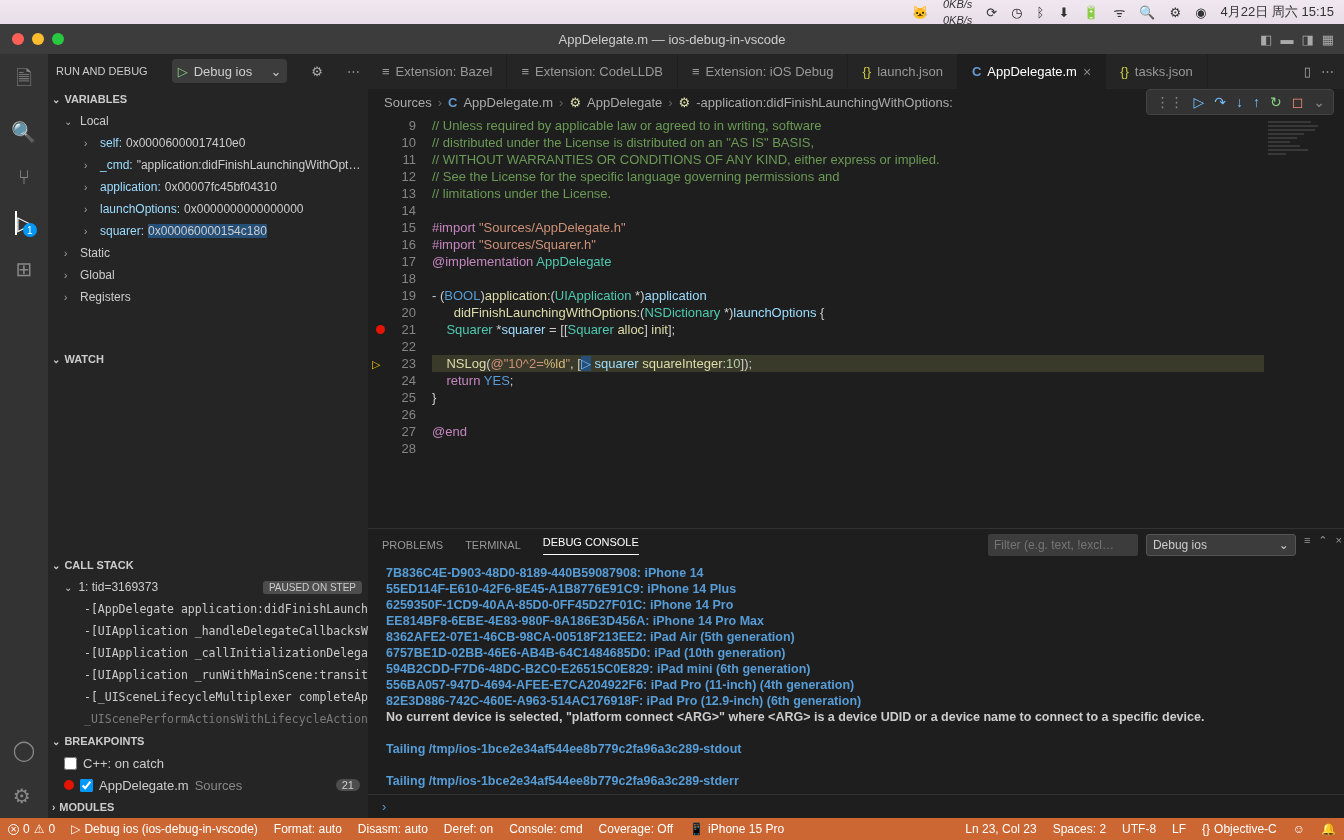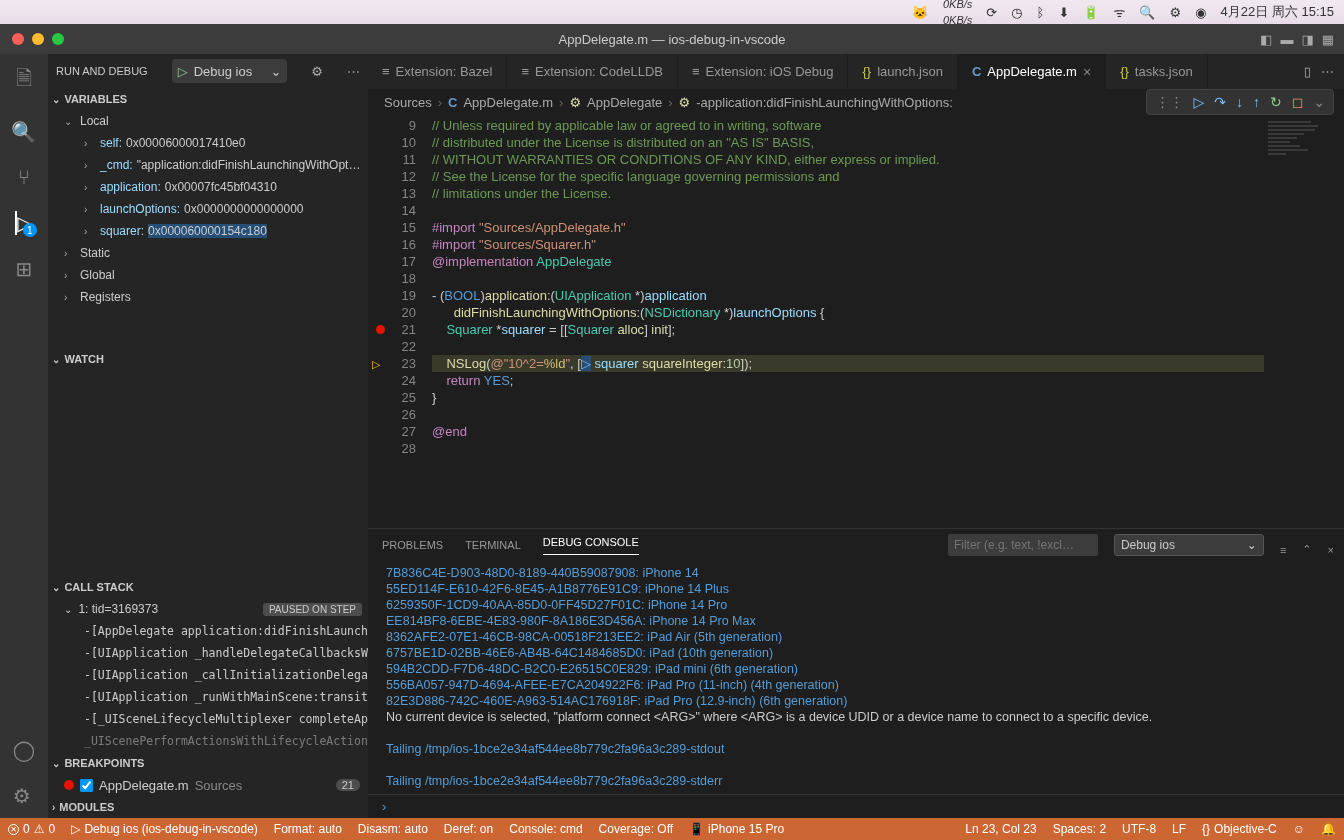--- a/index.html
+++ b/index.html
@@ -97,25 +97,25 @@
     .c-meta { color:#c586c0;}
     .c-bool { color:#569cd6;}
     .minimap { width:80px; background:#1e1e1e; border-left:0; opacity:.5;}
     .minimap-lines { padding:6px 4px; }
     .minimap-lines div { height:2px; margin-bottom:2px; background:#555;}
 
     
     .panel { height:290px; border-top:1px solid #333; display:flex; flex-direction:column;}
     .panel-tabs { height:32px; display:flex; align-items:center; padding-left:14px; gap:22px; font-size:11px; font-weight:500; color:#999;}
     .panel-tabs .ptab.active { color:#fff; border-bottom:1px solid #fff; padding-bottom:6px;}
-    .panel-tabs .right { margin-left:auto; display:flex; align-items:flex-end; gap:16px; padding-right:10px;}
+    .panel-tabs .right { margin-left:auto; display:flex; align-items:flex-start; gap:8px; padding-right:2px;}
     .filter { background:#3c3c3c; border:none; color:#ccc; width:150px; height:22px; padding:0 6px; font-size:12px; border-radius:2px;}
     .console-select { background:#3c3c3c; border:1px solid #555; color:#ccc; height:22px; width:150px; font-size:12px; padding:0 6px; border-radius:3px; display:flex; align-items:center; justify-content:space-between;}
 
-    .console { flex:1; overflow:hidden; font-family:Menlo,monospace; font-size:12.5px; padding:4px 18px; line-height:16px;}
+    .console { flex:1; overflow:hidden; font-family:Menlo,monospace; font-size:12.5px; padding:4px 18px; line-height:16px;font-weight:bold;}
     .console .device { color:#569cd6;}
     .console .norm { color:#ccc;}
     .console .tail { color:#569cd6;}
     .console-input { height:24px; border-top:1px solid #333; display:flex; align-items:center; padding-left:14px; color:#569cd6;}
 
     
     .statusbar { height:22px; background:#cc6633; color:#fff; display:flex; align-items:center; font-size:12px; padding:0 8px; gap:16px;}
     .statusbar .right { margin-left:auto; display:flex; gap:16px;}
     .statusbar .item { display:flex; align-items:center; gap:4px;}
     .warn-icon { border:1.5px solid #fff; border-radius:50%; width:11px; height:11px; display:inline-flex; align-items:center; justify-content:center; font-size:8px;}
@@ -248,20 +248,24 @@
     <div class="call-frame">-[AppDelegate application:didFinishLaunchingW</div>
     <div class="call-frame">-[UIApplication _handleDelegateCallbacksWithO</div>
     <div class="call-frame">-[UIApplication _callInitializationDelegatesW</div>
     <div class="call-frame">-[UIApplication _runWithMainScene:transitionC</div>
     <div class="call-frame">-[_UISceneLifecycleMultiplexer completeApplic</div>
     <div class="call-frame" style="opacity:.5">_UIScenePerformActionsWithLifecycleActionMask</div>
 
     <div class="section-hdr">
       <span class="chev">⌄</span>
         <span>BREAKPOINTS</span>
+    </div>
+    <div class="bp-row">
+      <input type="checkbox" style="">
+      <span>C++: on catch</span>
     </div>
     <div class="bp-row">
       <span class="bp-dot"></span>
       <input type="checkbox" checked="" style="">
       <span>AppDelegate.m</span>
       <span style="color:#888">Sources</span>
       <span class="bp-count">21</span>
     </div>
 
     <div class="section-hdr">

